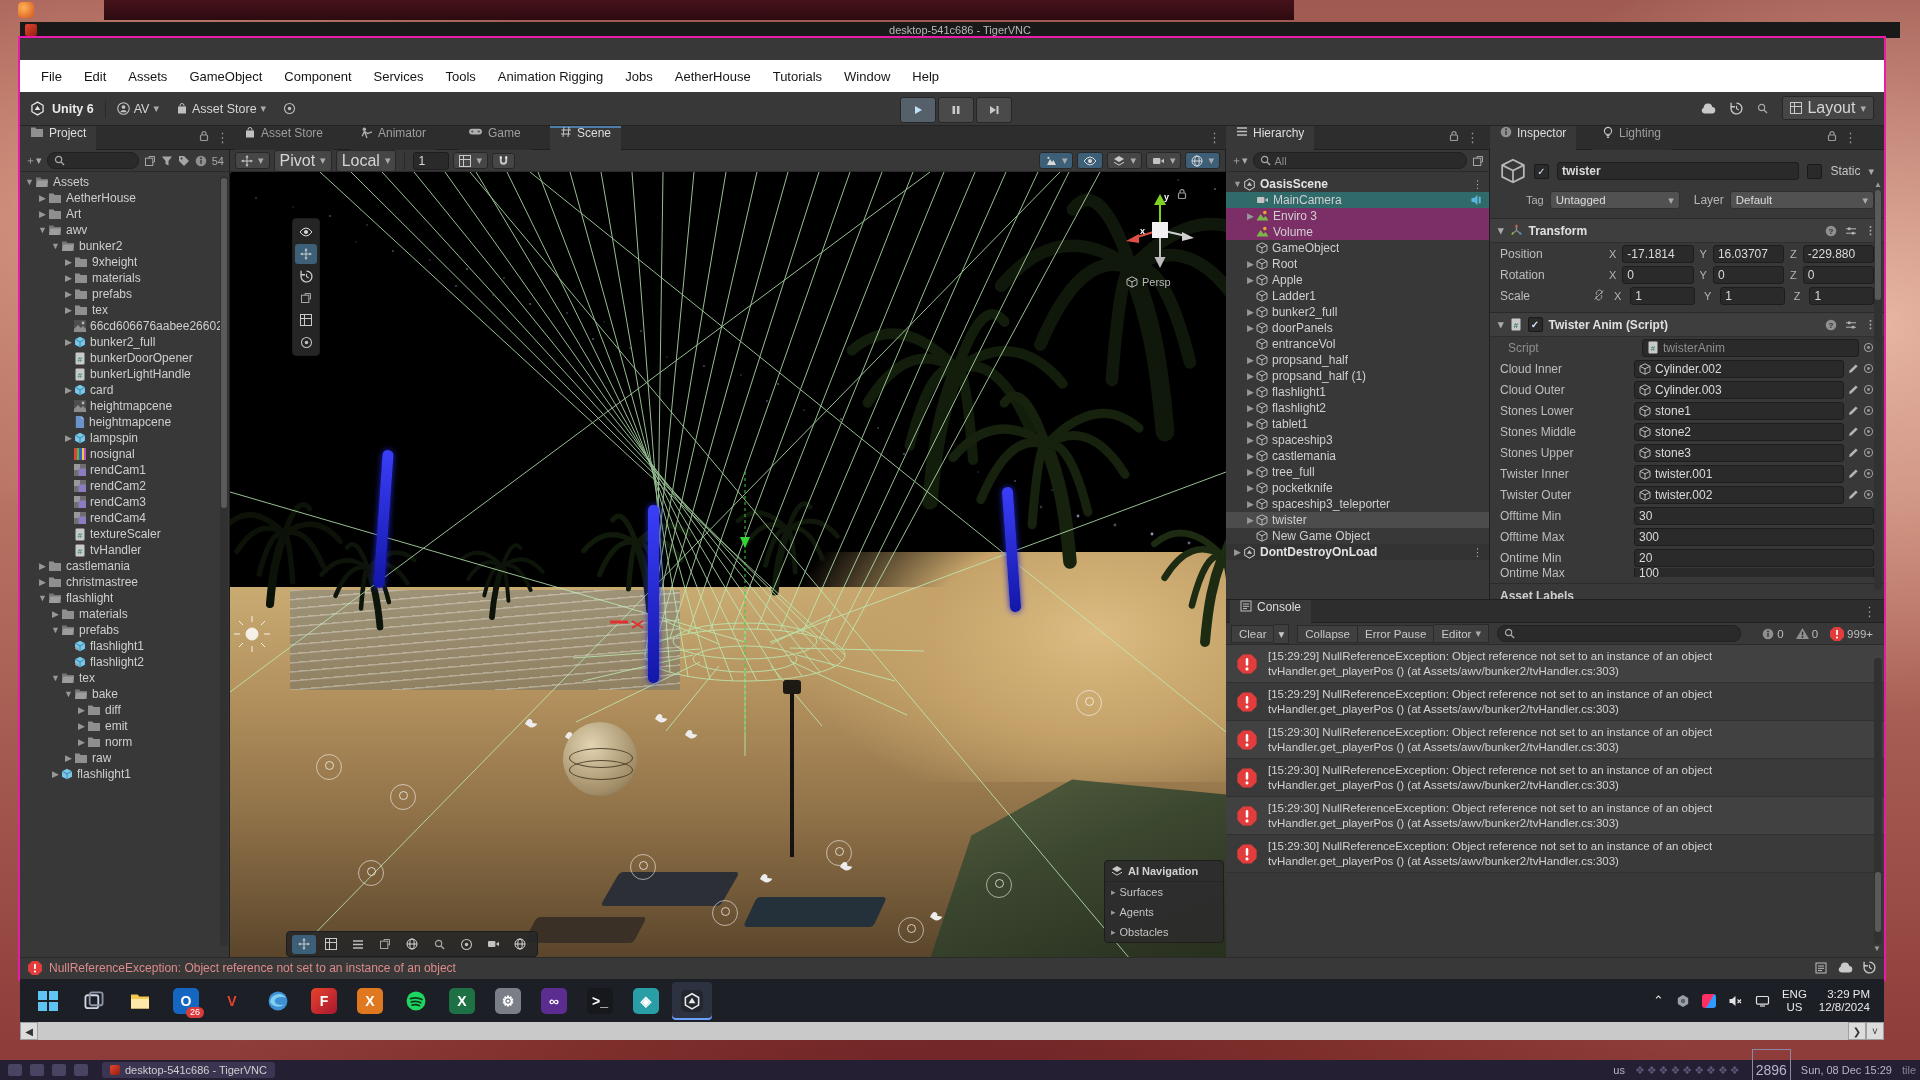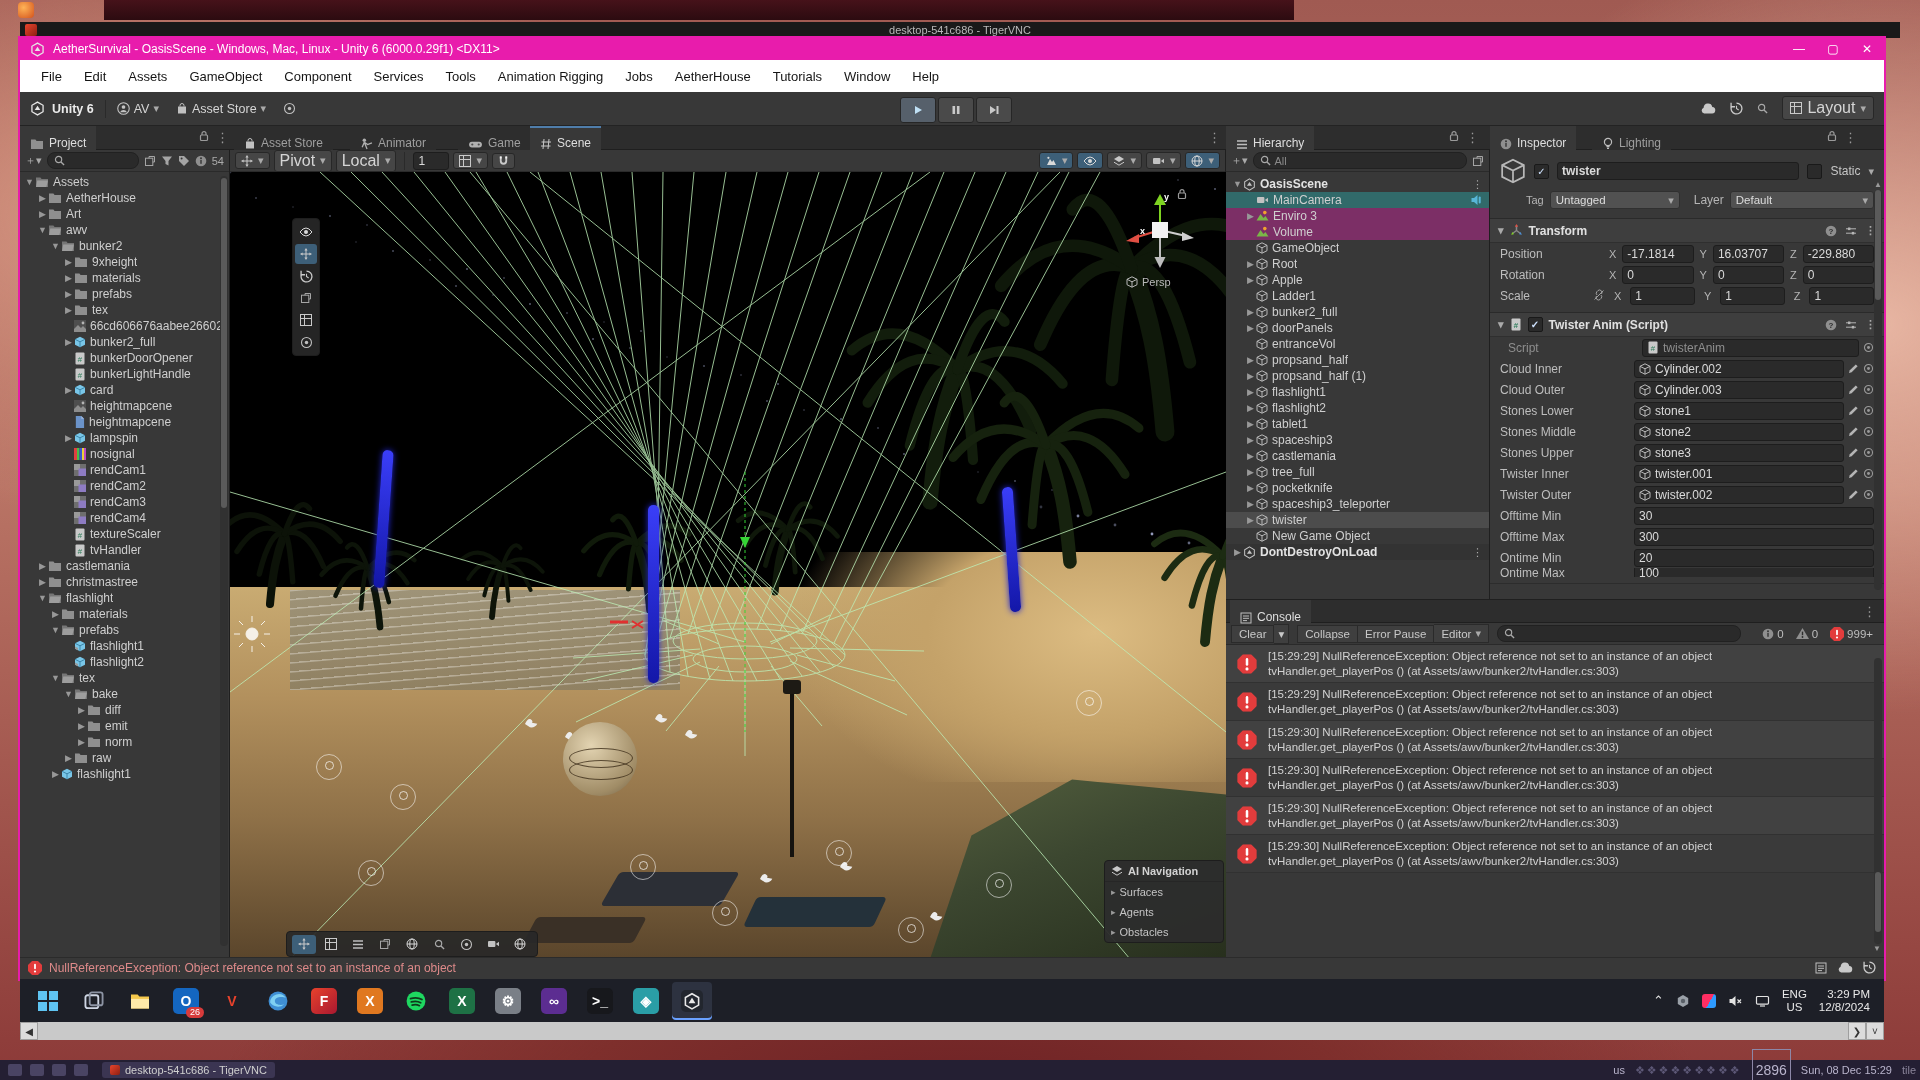--- a/index.html
+++ b/index.html
@@ -27,21 +27,21 @@
   #utoolbar{left:0;top:54px;width:100%;height:34px;background:#383838;border-bottom:1px solid #232323;box-sizing:border-box;color:#d5d5d5;font-size:12.5px;}
   .tbgrp{gap:7px;padding:0 10px;height:100%;}
   .tbbtn{background:#464646;border:1px solid #272727;border-radius:3px;padding:2px 7px;display:inline-flex;gap:5px;align-items:center;color:#d5d5d5;}
   .tbsep{width:1px;height:18px;background:#2a2a2a;margin:0 4px;}
   #playgrp{left:880px;top:59px;gap:2px;}
   .pbtn{width:34px;height:24px;background:#4a4a4a;border:1px solid #262626;border-radius:3px;display:flex;align-items:center;justify-content:center;}
   .pbtn.on{background:#56606b;}
   #tbright{right:10px;top:58px;gap:14px;}
   
   #tabrow{left:0;top:88px;width:100%;height:24px;background:#2d2d2d;border-bottom:1px solid #1f1f1f;box-sizing:border-box;}
-  .tab{position:absolute;top:0;height:24px;display:flex;gap:5px;align-items:flex-end;padding:0 10px;font-size:12px;color:#9f9f9f;background:#2d2d2d;}
+  .tab{position:absolute;top:0;height:24px;display:flex;gap:5px;align-items:flex-start;padding:0 10px;font-size:12px;color:#9f9f9f;background:#2d2d2d;}
   .tab.on{background:#383838;color:#dedede;}
   .dockic{position:absolute;top:4px;color:#9a9a9a;font-size:13px;}
   
   .panel{background:#383838;box-sizing:border-box;}
   .ptools{height:22px;background:#383838;border-bottom:1px solid #2a2a2a;display:flex;align-items:center;gap:5px;padding:0 5px;box-sizing:border-box;}
   .search{flex:1;height:15px;background:#2a2a2a;border:1px solid #212121;border-radius:8px;display:flex;align-items:center;gap:4px;padding:0 6px;color:#8a8a8a;font-size:11px;}
   .mini{color:#aaa;font-size:11px;}
   .tree{position:absolute;left:0;right:8px;overflow:hidden;font-size:12px;color:#cfcfcf;}
   .trow{height:16px;display:flex;align-items:center;white-space:nowrap;}
   .trow .ar{width:11px;text-align:center;color:#989898;font-size:9px;flex:0 0 11px;}
@@ -119,34 +119,20 @@
 <div id="screen" class="abs" style="left:0;top:0;width:1920px;height:1080px;">
   <div id="topfragA" class="abs"></div>
   <div id="topfragB" class="abs"></div>
 
   <div id="vncbar" class="abs">
     <span class="vic"></span>
     <span>desktop-541c686 - TigerVNC</span>
   </div>
 
   <div id="uwin" class="abs">
-    <div id="utitle" class="abs flex">
-      <span class="ic js-ic" style="margin-left:10px;">
-          <svg width="15" height="15" viewBox="0 0 14 14">
-            <path d="M7 1 12.2 4v6L7 13 1.8 10V4Z" fill="none" stroke="#e6e6e6" stroke-width="1.2"></path>
-            <path d="M7 4.4 9.6 8.4H4.4Z" fill="#e6e6e6"></path>
-          </svg>
-        </span>
-      <span class="t">AetherSurvival - OasisScene - Windows, Mac, Linux - Unity 6 (6000.0.29f1) &lt;DX11&gt;</span>
-      <span style="margin-left:auto;display:flex;">
-        <span class="wbtn">—</span>
-        <span class="wbtn">▢</span>
-        <span class="wbtn">✕</span>
-      </span>
-    </div>
     <div id="umenu" class="abs">
         <span>File</span>
         <span>Edit</span>
         <span>Assets</span>
         <span>GameObject</span>
         <span>Component</span>
         <span>Services</span>
         <span>Tools</span>
         <span>Animation Rigging</span>
         <span>Jobs</span>
@@ -288,21 +274,21 @@
       <span class="tab" style="left:438px;">
           <span class="ic js-ic">
             <svg width="15" height="11" viewBox="0 0 14 10">
               <rect x="1" y="2.4" width="12" height="5.4" rx="2.7" fill="#b0b0b0"></rect>
               <circle cx="4" cy="5" r="1" fill="#4c4c4c"></circle>
               <circle cx="10" cy="5" r="1" fill="#4c4c4c"></circle>
             </svg>
           </span>
           <span>Game</span>
         </span>
-      <span class="tab on" style="left:510px;box-shadow:inset 0 2px 0 #4f7daa;">
+      <span class="tab on" style="left:530px;box-shadow:inset 0 2px 0 #4f7daa;">
           <span class="ic js-ic">
             <svg width="12" height="12" viewBox="0 0 12 12">
               <path d="M4 1 3 11M9 1 8 11M1.5 4h9.5M1 8h9.5" stroke="#c9c9c9" fill="none"></path>
             </svg>
           </span>
           <span>Scene</span>
         </span>
       <span class="dockic" style="left:1188px;">⋮</span>
       <span class="tab on" style="left:1206px;">
           <span class="ic js-ic">
@@ -1881,20 +1867,23 @@
             </span>
           </div>
           <div class="ins-row" style="height: 9px; overflow: hidden;">
             <span class="flabel">Ontime Max</span>
             <span class="objfield">
               <span class="field">100</span>
             </span>
           </div>
         </div>
       <div style="border-top:1px solid #2c2c2c;margin-top:6px;"></div>
+      <div class="ins-row" style="height:24px;">
+        <span style="color:#cfcfcf;font-size:12px;font-weight:bold;">Asset Labels</span>
+      </div>
       <div class="vscroll" style="right:2px;top:40px;height:400px;">
           <div class="vthumb" style="top:0;height:110px;"></div>
         </div>
       <span class="abs" style="right:2px;top:30px;color:#9a9a9a;font-size:8px;">▲</span>
     </div>
 
     <div id="console-panel" class="abs panel" style="left:1206px;top:562px;width:658px;height:357px;overflow:hidden;">
       <div style="height:22px;background:#2d2d2d;border-bottom:1px solid #1f1f1f;position:relative;">
         <span class="tab on" style="left:4px;">
           <span class="ic js-ic">

